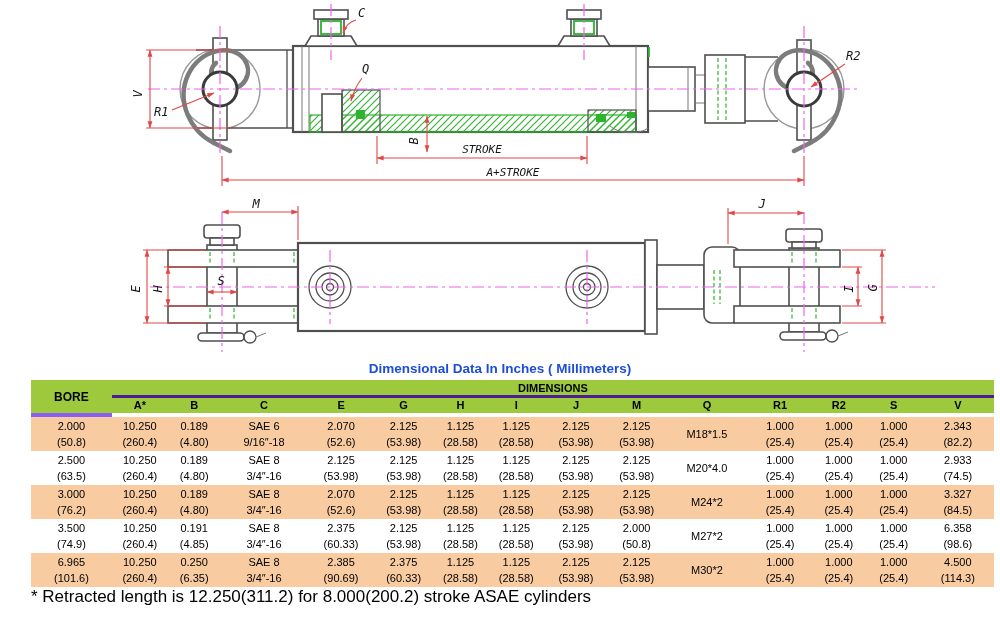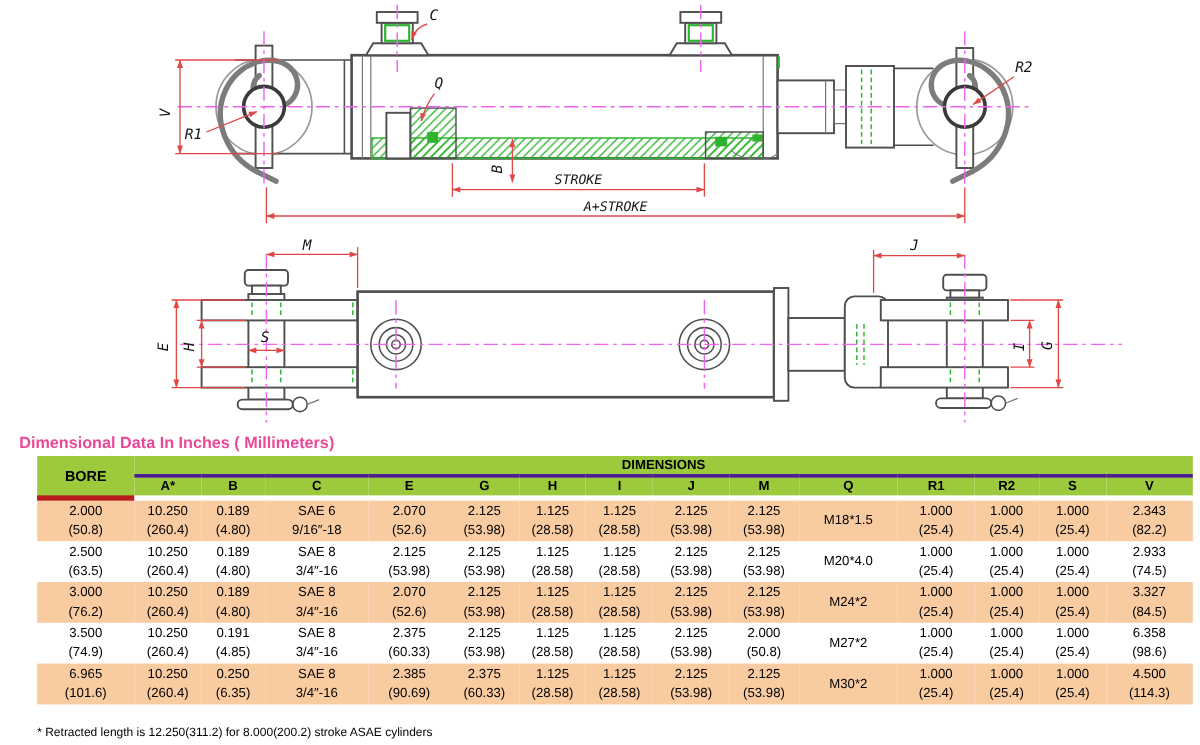--- a/index.html
+++ b/index.html
@@ -17,30 +17,30 @@
   .ol2{fill:#fff;stroke:var(--outline-gray);stroke-width:2.2}
   .ln{fill:none;stroke:var(--outline-gray);stroke-width:1.3}
   .thin{fill:none;stroke:#777;stroke-width:1}
   .sil{fill:none;stroke:#999;stroke-width:1.4}
   .grn{fill:none;stroke:var(--detail-green);stroke-width:1.8}
   .grnd{fill:none;stroke:var(--detail-green);stroke-width:1.2;stroke-dasharray:4 2.5}
   .grnf{fill:var(--detail-green);stroke:none}
   .hatch{fill:url(#hatch);stroke:var(--outline-gray);stroke-width:1.2}
   .clip{fill:none;stroke:#7c7c7c;stroke-width:4.5;stroke-linecap:round}
   .pin{fill:#fff;stroke:#3a3a3a;stroke-width:3}
-  .title{font-weight:bold;font-size:13.5px;margin:1px 16px 4px;color:#ec4899}
+  .title{text-align:center;font-weight:bold;font-size:13.5px;margin:1px 16px 4px;color:#1d4ed8}
   table.dim-table{border-collapse:collapse;table-layout:fixed;margin-left:31px;width:963px}
   table.dim-table th{background:var(--header-green);color:#000;font-weight:bold}
-  th.th-bore{font-size:12px;vertical-align:middle;border-bottom:4px solid #b91c1c}
+  th.th-bore{font-size:12px;vertical-align:middle;border-bottom:4px solid #8b5cf6}
   th.th-dims{font-size:11px;padding:2px 0 1px;border-bottom:3px solid #4c1d95}
   tr.sub th{font-size:11px;padding:1px 0 2px;border-bottom:4px solid #fff}
   tbody td{font-size:11px;text-align:center;vertical-align:middle;padding:1px 0;color:#000;line-height:16px}
   tbody td div{line-height:16px}
   tr.peach td{background:var(--row-peach)}
-  .footnote{font-size:10px;margin:18px 0 0 31px;color:#000}
+  .footnote{font-size:17px;margin:0 0 0 31px;color:#000}
 </style>
 </head>
 <body>
 
 <svg width="1000" height="360" viewBox="0 0 1000 360">
   <defs>
     <marker id="arr" viewBox="0 0 10 10" refX="9.5" refY="5" markerWidth="9" markerHeight="7" markerUnits="userSpaceOnUse" orient="auto-start-reverse">
       <path d="M0,1.5 L10,5 L0,8.5 Z" style="fill:var(--dimension-red)"></path>
     </marker>
     <pattern id="hatch" width="7" height="7" patternUnits="userSpaceOnUse">

